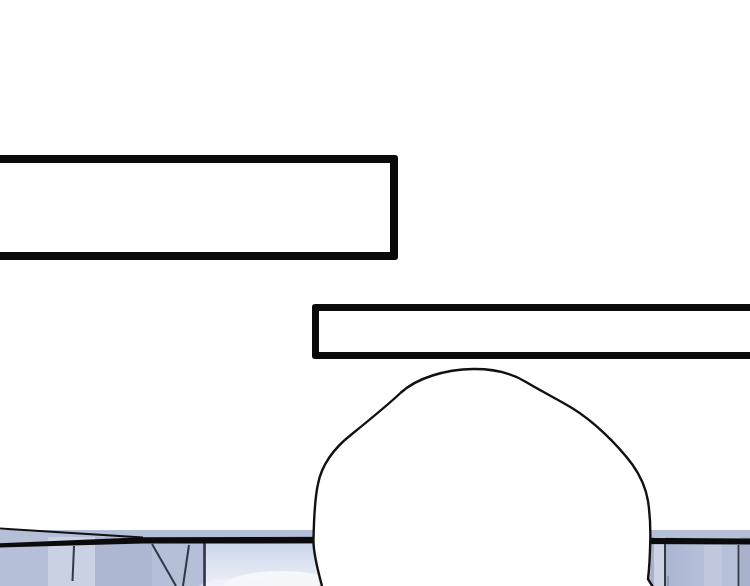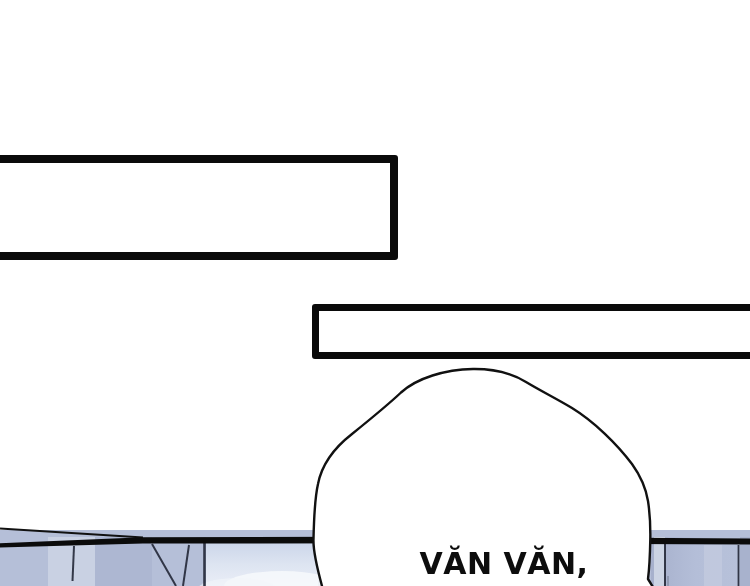--- a/index.html
+++ b/index.html
@@ -98,15 +98,14 @@
              C 417,378 445,369.5 473,369
              C 497,368.7 513,374 526,382
              C 541,391 557,399 572,408
              C 594,421.5 617,444 632,464
              C 641,476.5 646,489 648,501
              C 650,514 650.5,527 650.3,539
              C 650,555 649,571 648,579
              L 656,592 Z" fill="#ffffff" stroke="#111111" stroke-width="2.4" stroke-linejoin="round"></path>
   </svg>
 
-  <div class="dialogue">VĂN VĂN,</div>
 
 </div>
 
 </body></html>

